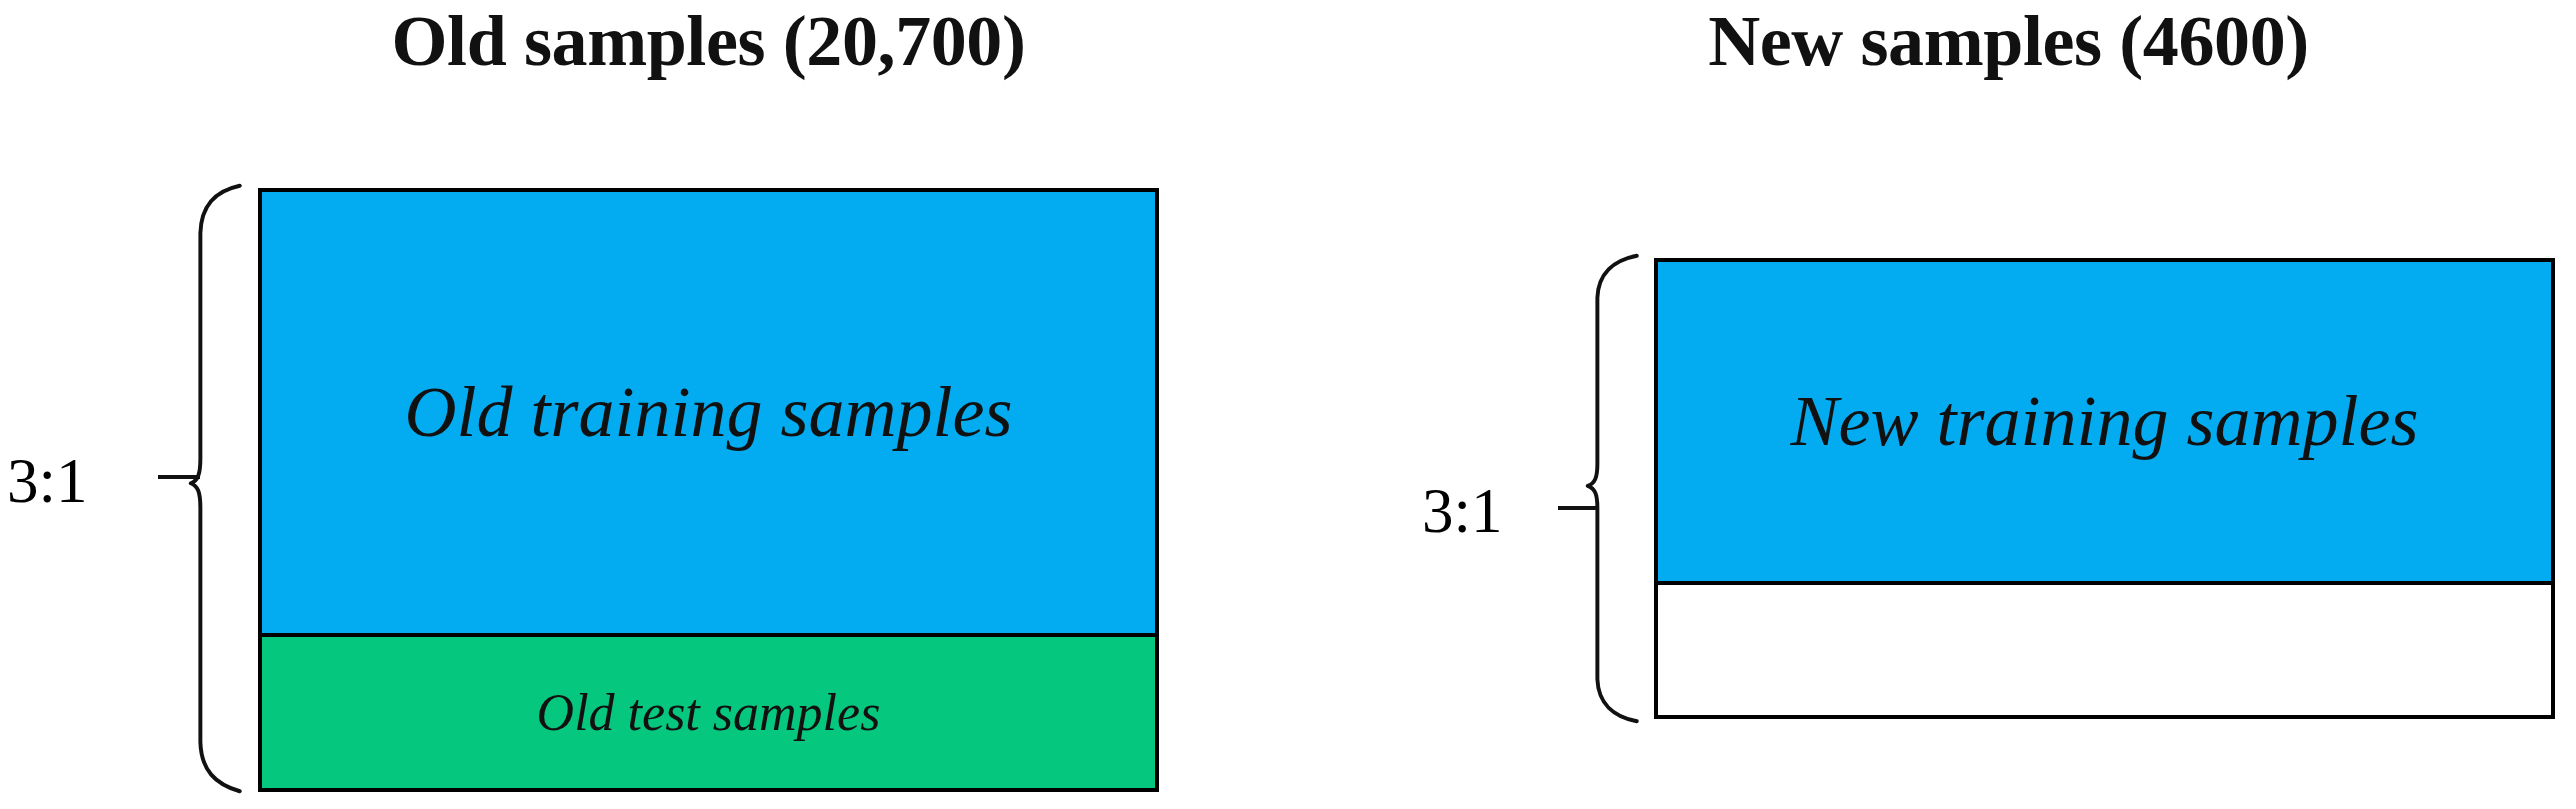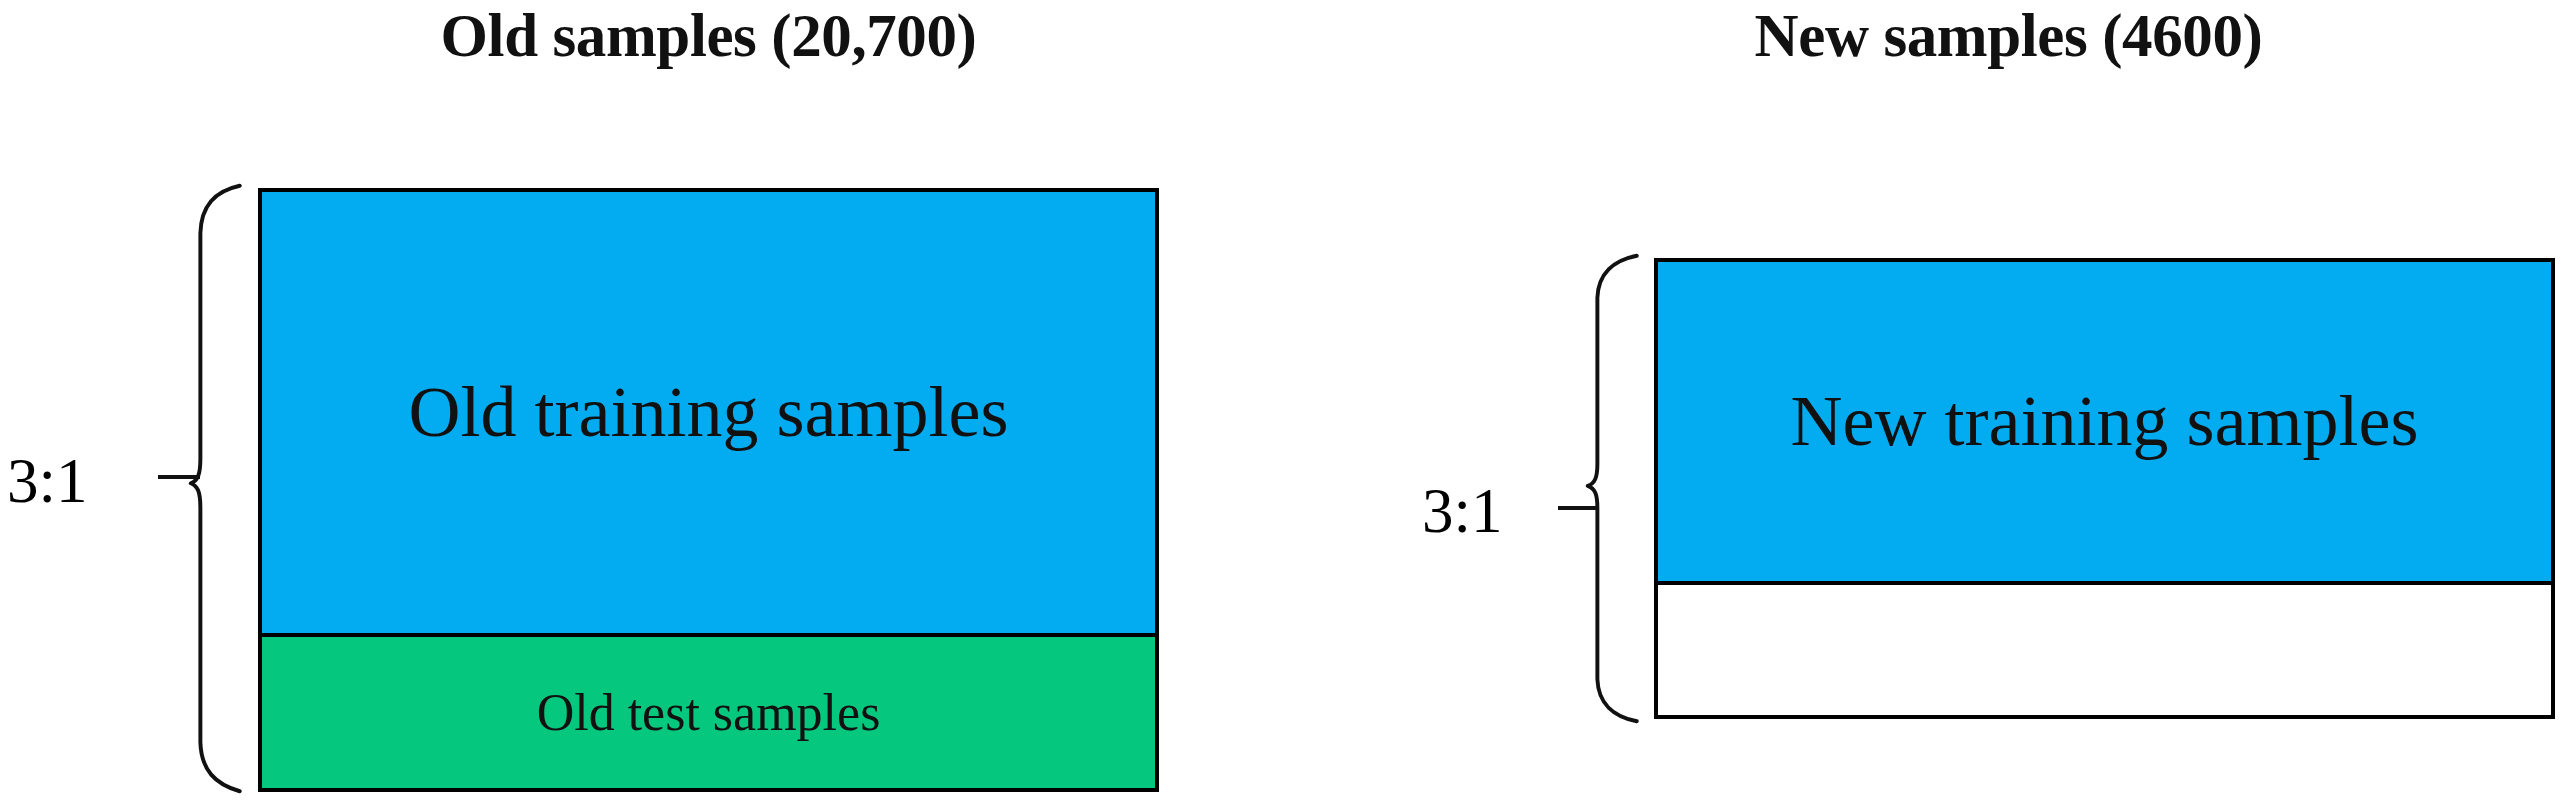--- a/index.html
+++ b/index.html
@@ -20,21 +20,21 @@
   #canvas {
     position: relative;
     width: 2576px;
     height: 809px;
   }
 
   
   .panel-title {
     position: absolute;
     font-weight: bold;
-    font-size: 61px;
+    font-size: 72px;
     line-height: 1;
     letter-spacing: -0.4px;
     text-align: center;
     white-space: nowrap;
     color: #111111;
   }
   #title-old  { left: 258px;  top: 5.3px;  width: 901px; }
   #title-new  { left: 1558px; top: 5.3px;  width: 901px; font-family: Liberation Serif, serif; }
 
   
@@ -86,20 +86,21 @@
 
   .segment {
     box-sizing: border-box;
     display: flex;
     align-items: center;
     justify-content: center;
     text-align: right;
     color: #111111;
     line-height: 1.02;
     overflow: hidden;
+    font-style: italic;
   }
   .segment.train { border-bottom: 4.4px solid #000000; }
 
   #seg-old-train { height: 74.6%; font-size: 72px; }
   #seg-old-test  { height: 25.4%; font-size: 52px; }
   #seg-new-train { height: 71.2%; font-size: 72px; padding: 0 119px; }
   #seg-new-test  { height: 28.8%; font-size: 72px; }
 
   .seg-text { display: block; }
 </style>

